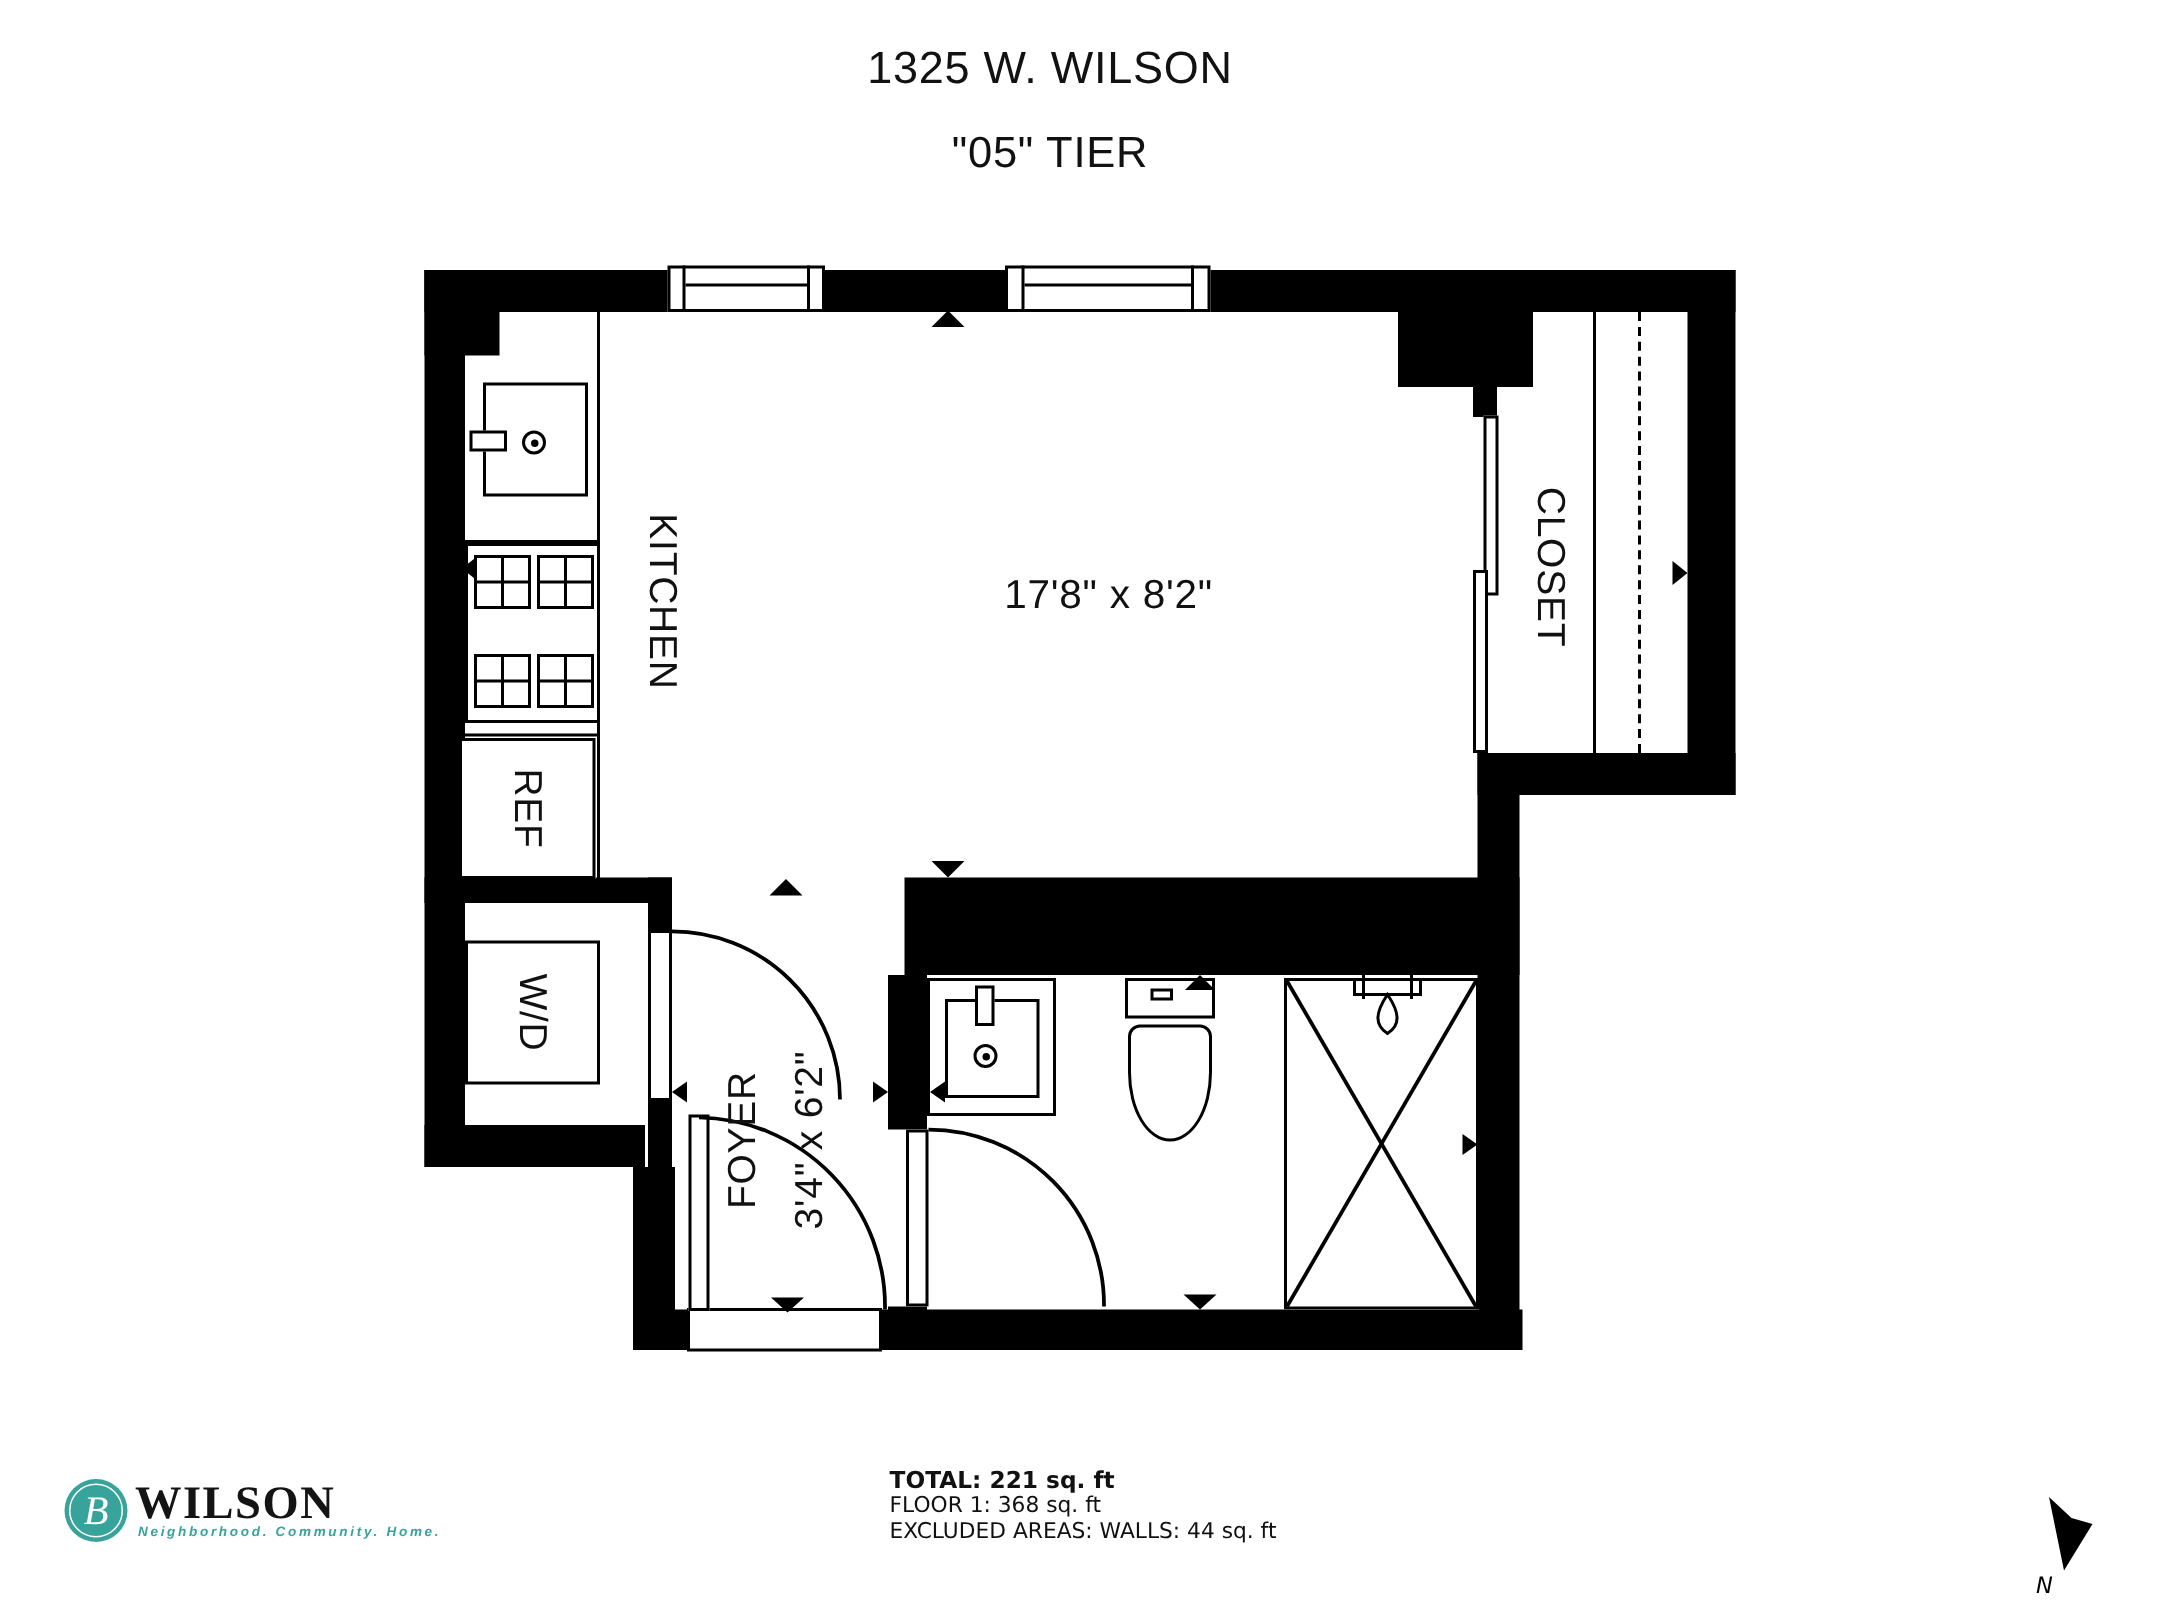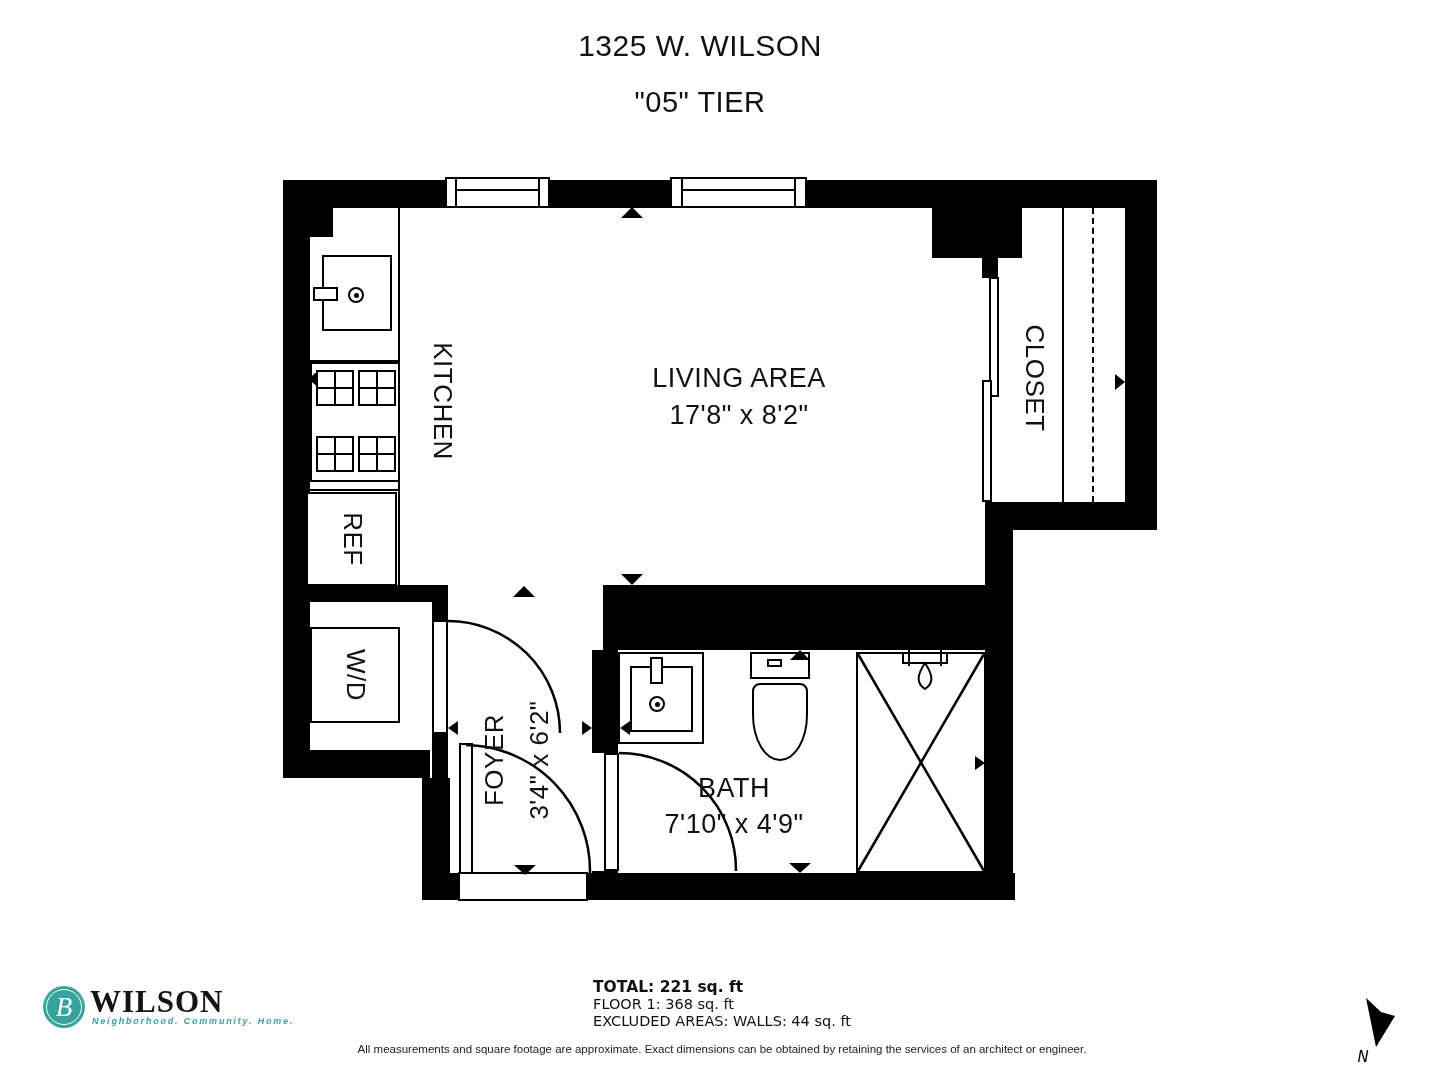--- a/index.html
+++ b/index.html
@@ -160,46 +160,40 @@
     <polygon points="592,728 582,721 582,735" fill="#000"></polygon>
     <polygon points="620,728 630,721 630,735" fill="#000"></polygon>
     <polygon points="985,763 975,756 975,770" fill="#000"></polygon>
     <polygon points="800,650 790,660 810,660" fill="#000"></polygon>
     <polygon points="800,873 789,863 811,863" fill="#000"></polygon>
 
     <polygon points="1366,998 1381,1012 1395,1016 1376,1047" fill="#000"></polygon>
   </svg>
 
   <div class="label two" style="left:739px;top:397px;">
-    <div>LIVING AREA</div>
     <div>17'8" x 8'2"</div>
   </div>
   <div class="label cw" style="left:442px;top:401px;font-size:26px;">KITCHEN</div>
   <div class="label cw" style="left:1034px;top:378px;font-size:26px;">CLOSET</div>
   <div class="label cw" style="left:352px;top:539px;font-size:26px;">REF</div>
   <div class="label cw" style="left:355px;top:675px;font-size:26px;">W/D</div>
   <div class="label ccw two" style="left:517px;top:760px;font-size:26px;line-height:45px;">
     <div>FOYER</div>
     <div>3'4" x 6'2"</div>
-  </div>
-  <div class="label two" style="left:734px;top:806px;line-height:36px;">
-    <div>BATH</div>
-    <div>7'10" x 4'9"</div>
   </div>
 
   <div class="logo-circle">
     <div class="logo-ring"></div>
     <div class="logo-b">B</div>
   </div>
   <div class="brand-name">WILSON</div>
   <div class="brand-tag">Neighborhood. Community. Home.</div>
 
   <div class="stats">
     <div class="b">TOTAL: 221 sq. ft</div>
     <div>FLOOR 1: 368 sq. ft</div>
     <div>EXCLUDED AREAS: WALLS: 44 sq. ft</div>
   </div>
 
-  <div class="disclaimer">All measurements and square footage are approximate. Exact dimensions can be obtained by retaining the services of an architect or engineer.</div>
 
   <div class="north-n">N</div>
 
 </div>
 
 </body></html>

